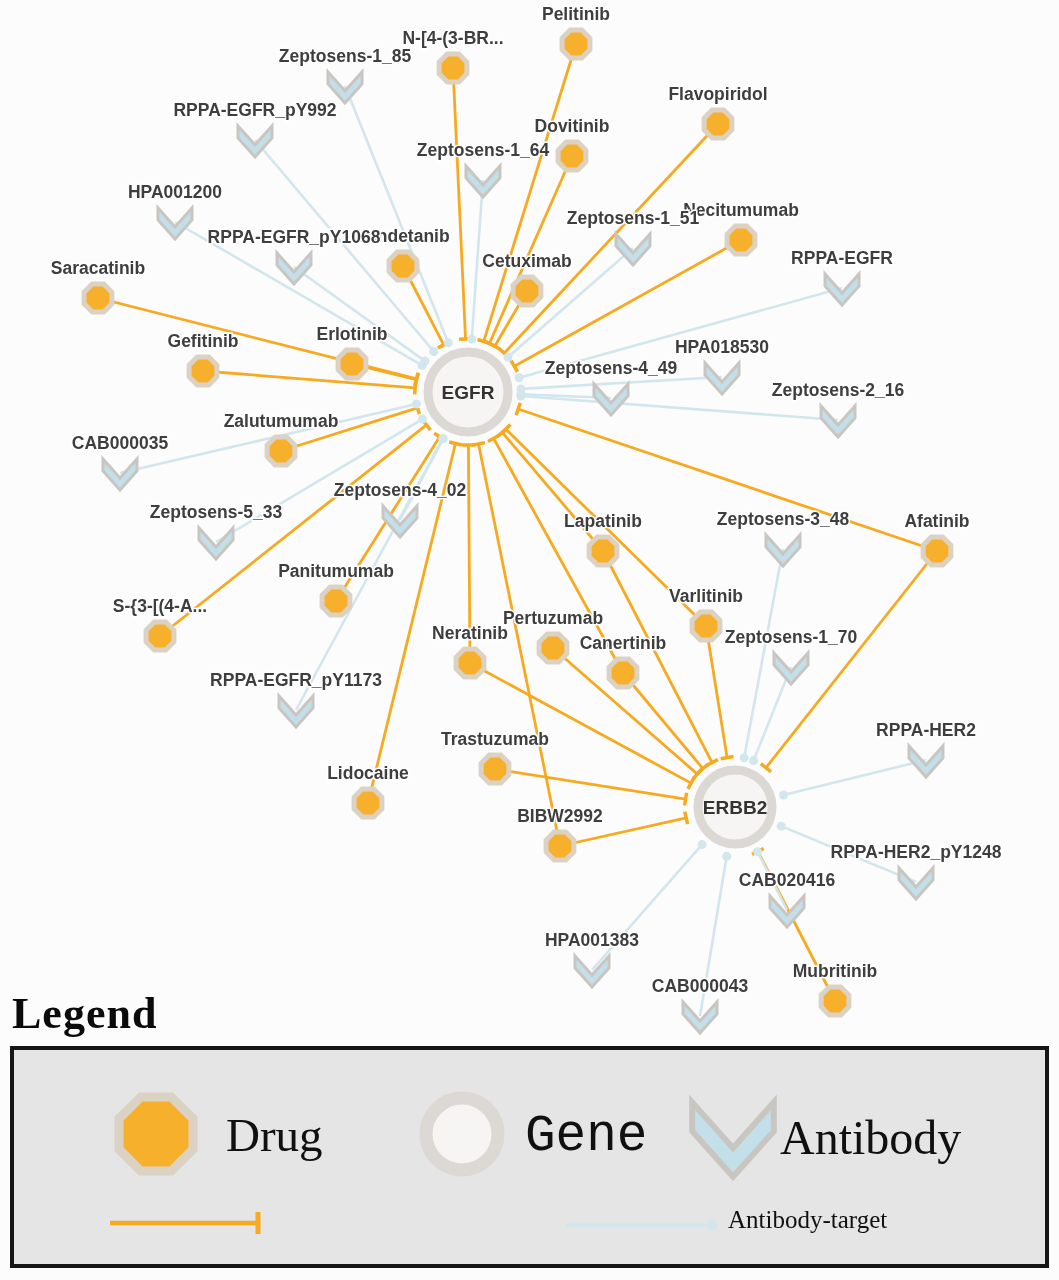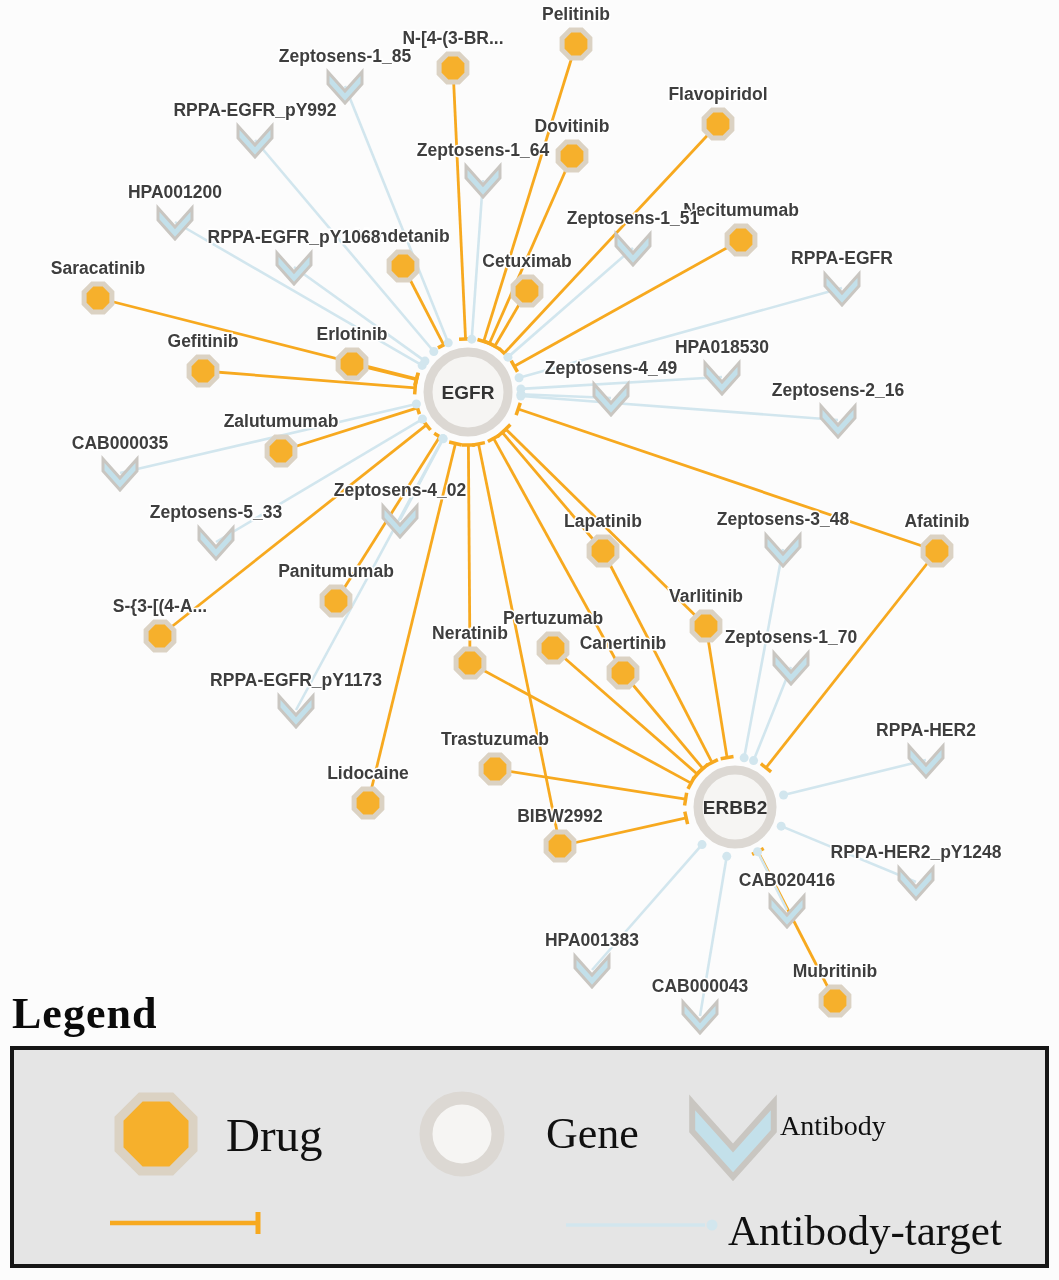--- a/index.html
+++ b/index.html
@@ -9,27 +9,27 @@
   #graph-svg text{font-family:"Liberation Sans","DejaVu Sans",sans-serif;}
   .legend-title{position:absolute;left:12px;top:988px;font-family:"Liberation Serif","DejaVu Serif",serif;
     font-weight:bold;font-size:44px;color:#0b0b0b;letter-spacing:1px;}
   .legend-box{position:absolute;left:10px;top:1046px;width:1031px;height:214px;
     border:4px solid #161616;background:#e5e5e5;}
   .lg{position:absolute;}
   .lg-label{position:absolute;font-family:"Liberation Serif","DejaVu Serif",serif;color:#101010;white-space:nowrap;}
   .lg-drug-icon{left:90px;top:32px;}
   .lg-drug-label{left:212px;top:58px;font-size:47px;}
   .lg-gene-icon{left:396px;top:32px;}
-  .lg-gene-label{left:532px;top:58px;font-size:44px;}
+  .lg-gene-label{left:511px;top:58px;font-size:51px;font-family:Liberation Mono, monospace;}
   .lg-ab-icon{left:664px;top:44px;}
-  .lg-ab-label{left:766px;top:60px;font-size:28px;}
+  .lg-ab-label{left:766px;top:60px;font-size:48px;}
   .lg-dt-icon{left:92px;top:158px;}
   .lg-dt-label{left:266px;top:154px;font-size:35px;}
   .lg-at-icon{left:548px;top:160px;}
-  .lg-at-label{left:714px;top:156px;font-size:43px;}
+  .lg-at-label{left:714px;top:156px;font-size:25px;}
 </style>
 </head>
 <body>
 
 <div id="page">
 
   <svg id="graph-svg" width="1059" height="1280" viewBox="0 0 1059 1280">
       <g>
         <line x1="576" y1="44" x2="483.70915838824" y2="341.3816007490044" stroke="#F7A91F" stroke-width="2.8"></line>
         <line x1="453" y1="68" x2="465.5489216460709" y2="339.0567075551312" stroke="#F7A91F" stroke-width="2.8"></line>

